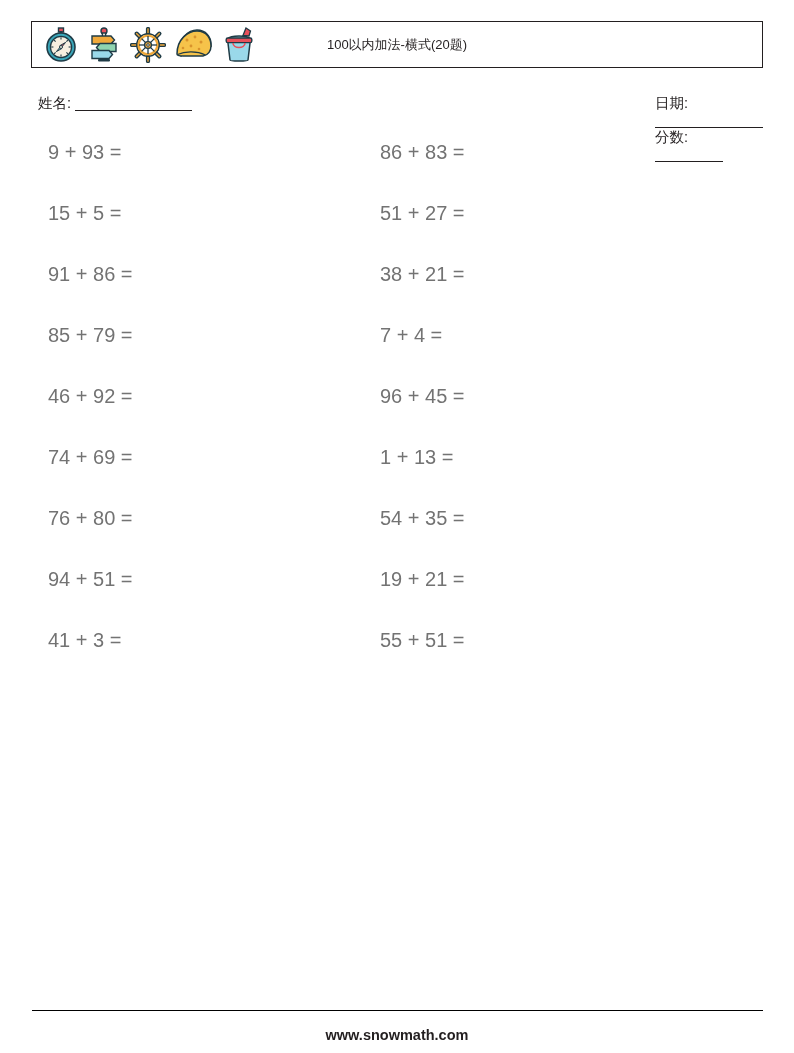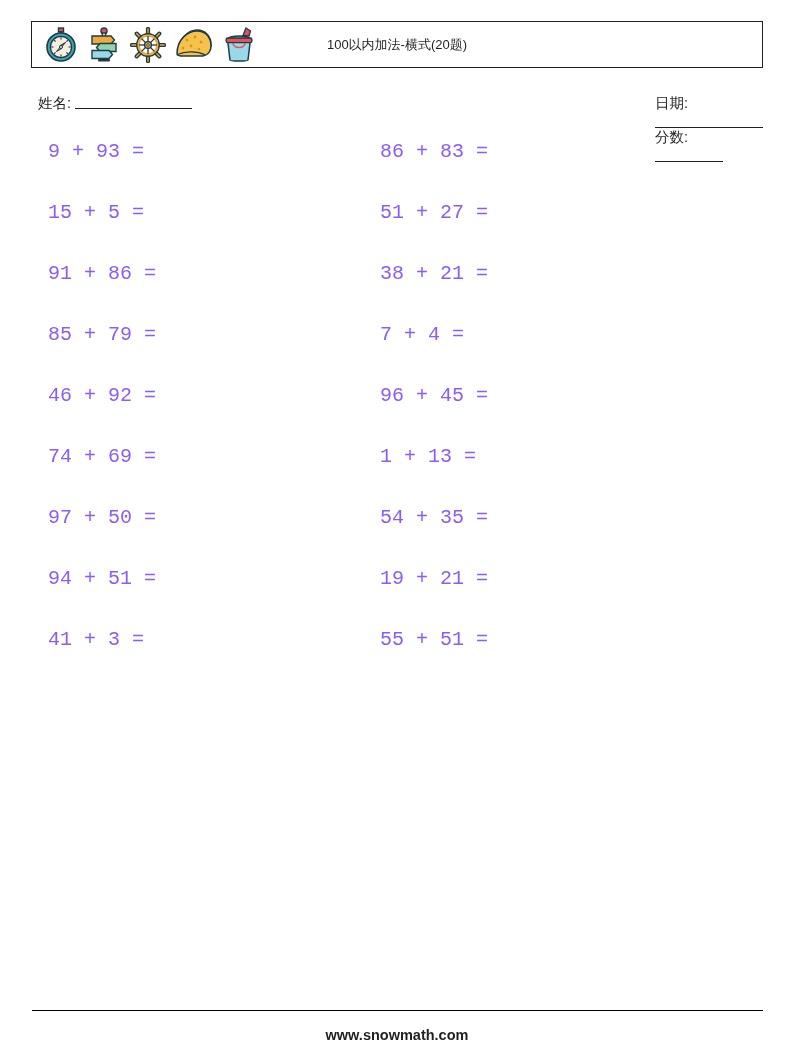--- a/index.html
+++ b/index.html
@@ -57,21 +57,21 @@
     width: 732px;
     height: 24px;
     font-family: "Liberation Sans", "DejaVu Sans", sans-serif;
     font-size: 14.5px;
   }
   .info-left {
     position: absolute;
     left: 7px;
     top: 0;
     display: flex;
-    align-items: flex-start;
+    align-items: center;
   }
   .info-right {
     position: absolute;
     right: 0px;
     top: 0;
     display: flex;
     align-items: baseline;
     flex-direction: column;
   }
   .field-label {
@@ -95,24 +95,24 @@
     top: 137px;
     width: 794px;
   }
   .prow {
     position: relative;
     height: 61px;
   }
   .cell {
     position: absolute;
     top: 0;
-    font-family: Liberation Mono, monospace;
+    font-family: Liberation Sans, sans-serif;
     font-size: 20px;
     line-height: 30px;
-    color: #8b5cf6;
+    color: #737373;
     white-space: pre;
   }
   .col0 { left: 48px; }
   .col1 { left: 380px; }
 
   
   .footer-rule {
     position: absolute;
     left: 32px;
     top: 1010px;
@@ -266,21 +266,21 @@
   </div>
   <div class="prow">
     <span class="cell col0">46 + 92 =</span>
     <span class="cell col1">96 + 45 =</span>
   </div>
   <div class="prow">
     <span class="cell col0">74 + 69 =</span>
     <span class="cell col1">1 + 13 =</span>
   </div>
   <div class="prow">
-    <span class="cell col0">97 + 50 =</span>
+    <span class="cell col0">76 + 80 =</span>
     <span class="cell col1">54 + 35 =</span>
   </div>
   <div class="prow">
     <span class="cell col0">94 + 51 =</span>
     <span class="cell col1">19 + 21 =</span>
   </div>
   <div class="prow">
     <span class="cell col0">41 + 3 =</span>
     <span class="cell col1">55 + 51 =</span>
   </div>

